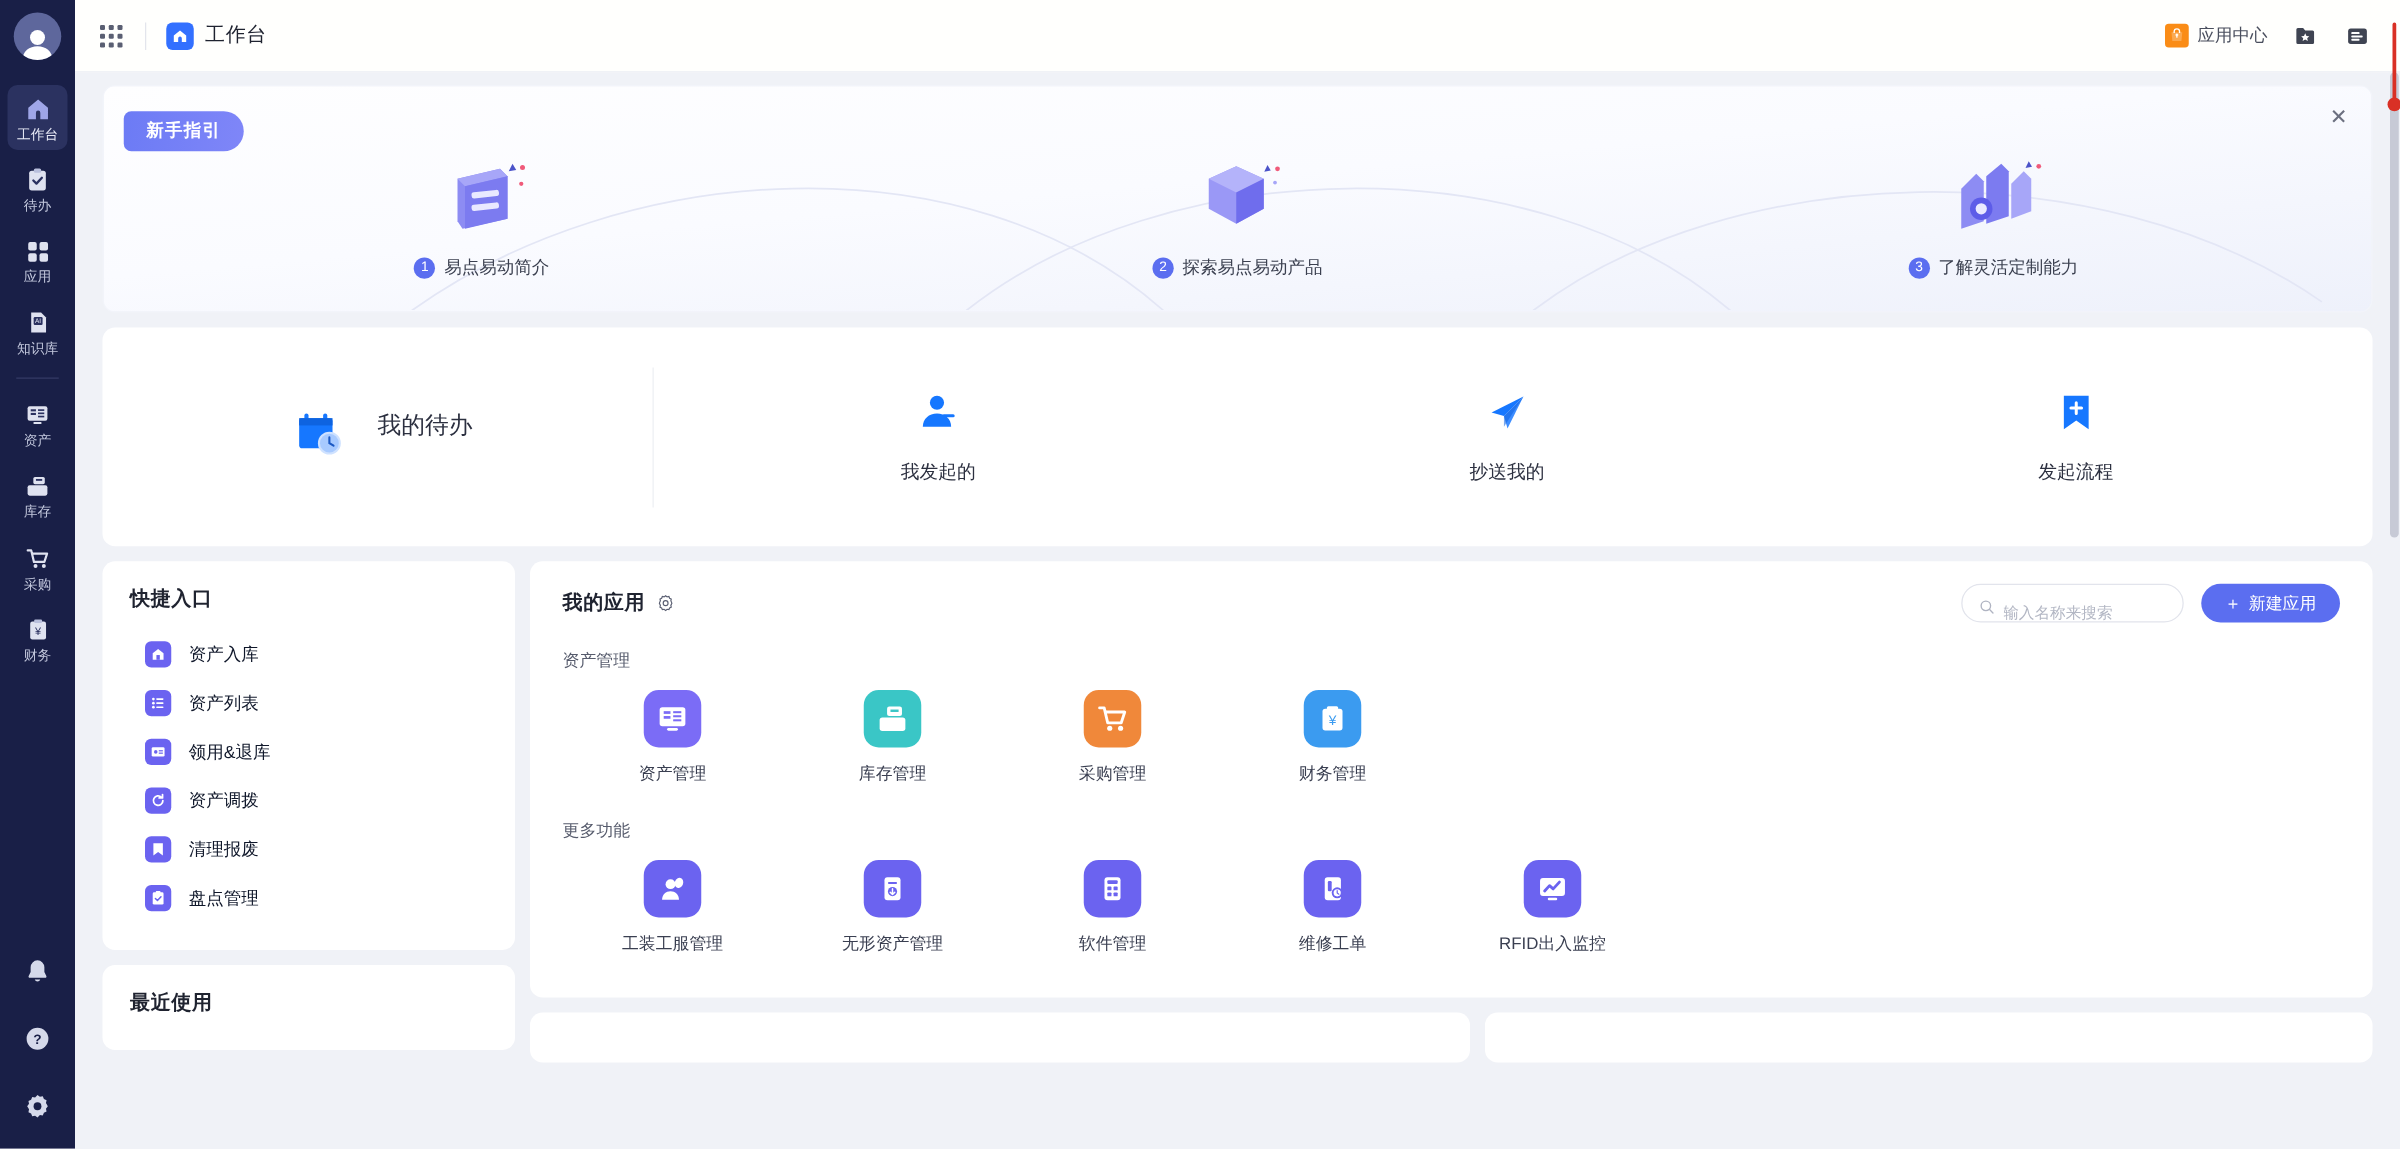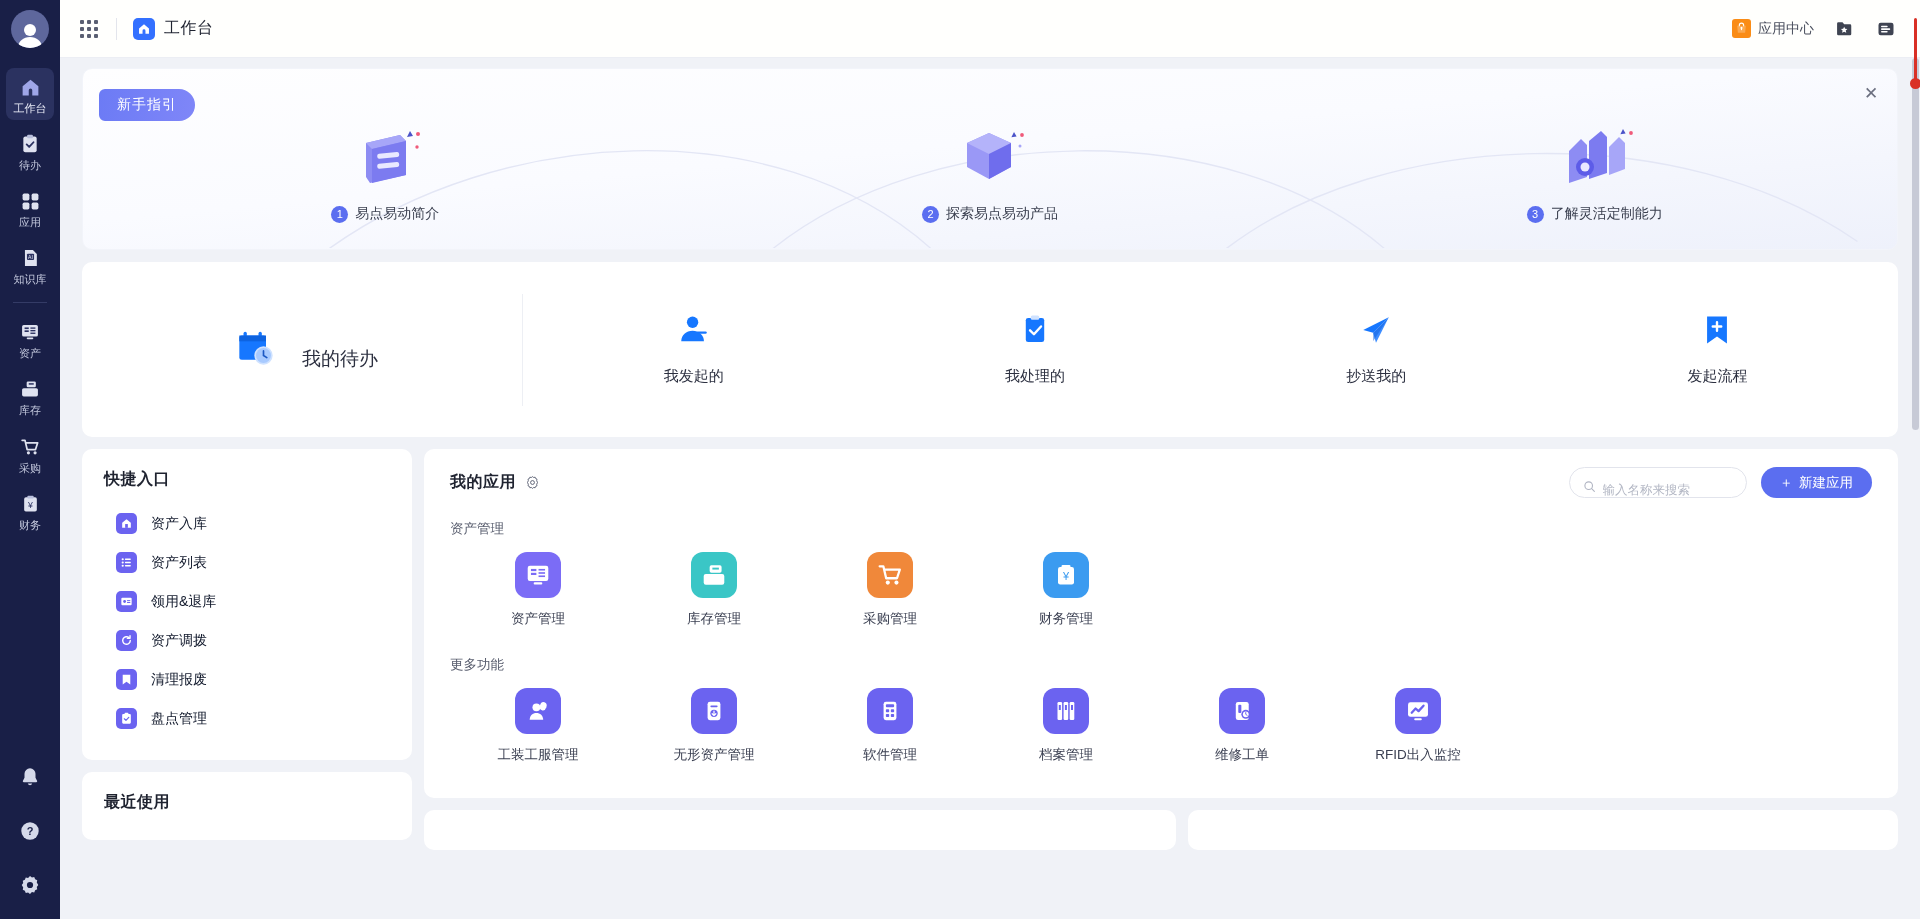--- a/index.html
+++ b/index.html
@@ -68,40 +68,41 @@
   .guide {
     position: relative; height: 182px; border-radius: 10px; overflow: hidden;
     background: linear-gradient(175deg,#fefeff 0%,#fafbff 45%,#eef1fb 100%);
     border: 1px solid #f2f4fa;
   }
   .guide-badge {
     position:absolute; left: 16px; top: 20px;
     background: linear-gradient(95deg,#6c7bf5,#7f86f8);
     color:#fff; font-size:14px; padding: 7px 18px; border-radius: 6px 16px 16px 6px;
     letter-spacing:1px;
+    font-weight:bold;
   }
   .guide-close { position:absolute; right: 16px; top: 14px; width:20px;height:20px; cursor:pointer;
     display:flex;align-items:center;justify-content:center; color:#6c7080; font-size:17px; line-height:1;}
   .guide-arcs { position:absolute; inset:0; }
   .steps { position:absolute; left:0; right:0; top: 0; height: 182px; display:flex; }
   .step { flex:1; display:flex; flex-direction:column; align-items:center; justify-content:flex-end; padding-bottom: 26px; position:relative;}
   .step-art { height: 72px; margin-bottom: 32px; display:flex; align-items:center; justify-content:center; }
   .step-row { display:flex; align-items:center; gap:7px; position:absolute; bottom: 28px;}
   .step-num {
     width:17px;height:17px;border-radius:50%;background:#5b6ef0;color:#fff;
     font-size:11px; display:flex;align-items:center;justify-content:center; flex:0 0 17px;
   }
   .step-text { font-size:14px; color:#3b4050; white-space:nowrap; }
 
   
   .actions {
     margin-top: 12px; height: 175px; background:#fff; border-radius: 10px;
     display:flex; align-items:center; padding: 0 10px;
   }
-  .act-todo { width: 430px; display:flex; align-items:flex-end; justify-content:center; gap: 26px; flex: 0 0 430px;}
+  .act-todo { width: 430px; display:flex; align-items:flex-start; justify-content:center; gap: 26px; flex: 0 0 430px;}
   .act-todo-label { font-size: 19px; color:#2c3040; }
   .act-sep { width:1px; height: 112px; background:#edeff4; }
   .act-rest { flex:1; display:flex; }
   .act-cell { flex:1; display:flex; flex-direction:column; align-items:center; gap: 16px; cursor:pointer;}
   .act-label { font-size:15px; color:#2c3040; }
 
   
   .lower { margin-top: 12px; display:flex; gap: 12px; align-items: flex-start; border-radius: 20px; }
   .col-left { width: 330px; flex: 0 0 330px; display:flex; flex-direction:column; gap:12px; }
   .panel { background:#fff; border-radius:10px; }
@@ -427,30 +428,20 @@
               <svg width="34" height="34" viewBox="0 0 48 48">
                 <circle cx="22" cy="13" r="8" fill="#1677ff"></circle>
                 <path d="M6 40c0-9 7-15 16-15s16 6 16 15z" fill="#1677ff"></path>
                 <rect x="28" y="26" width="14" height="3.4" rx="1.7" fill="#1677ff"></rect>
                 <path d="M38 22l5 5.7-5 5.7" stroke="#1677ff" stroke-width="0" fill="none"></path>
               </svg>
             </span>
             <span class="act-label">我发起的</span>
           </div>
 
-          <div class="act-cell">
-            <span>
-              <svg width="34" height="34" viewBox="0 0 48 48">
-                <rect x="11" y="7" width="26" height="34" rx="3.4" fill="#1677ff"></rect>
-                <rect x="18" y="3.5" width="12" height="6" rx="2.2" fill="#cfe2ff"></rect>
-                <path d="M17 24.5l5.5 5.5 10-11" stroke="#fff" stroke-width="3.4" fill="none" stroke-linecap="round" stroke-linejoin="round"></path>
-              </svg>
-            </span>
-            <span class="act-label">我处理的</span>
-          </div>
 
           <div class="act-cell">
             <span>
               <svg width="34" height="34" viewBox="0 0 48 48">
                 <path d="M42 6 L6 24 L20 28 Z" fill="#1677ff"></path>
                 <path d="M42 6 L20 28 L24 42 Z" fill="#3d8dff"></path>
                 <path d="M42 6 L20 28 L20 40 Z" fill="#0e63e0" opacity=".55"></path>
               </svg>
             </span>
             <span class="act-label">抄送我的</span>
@@ -659,33 +650,20 @@
                     <rect x="7.5" y="4.5" width="9" height="3.4" rx="1" fill="#6b63f0"></rect>
                     <rect x="7.5" y="10" width="3.6" height="3.4" rx=".8" fill="#6b63f0"></rect>
                     <rect x="12.9" y="10" width="3.6" height="3.4" rx=".8" fill="#6b63f0"></rect>
                     <rect x="7.5" y="15.2" width="3.6" height="3.4" rx=".8" fill="#6b63f0"></rect>
                     <rect x="12.9" y="15.2" width="3.6" height="3.4" rx=".8" fill="#6b63f0"></rect>
                   </svg>
                 </span>
                 <span class="tile-label">软件管理</span>
               </div>
 
-              <div class="tile">
-                <span class="tile-ico" style="background:#6b63f0;">
-                  <svg width="24" height="26" viewBox="0 0 24 24">
-                    <rect x="3.5" y="3" width="4.6" height="18" rx="1.2" fill="#fff"></rect>
-                    <rect x="9.6" y="3" width="4.6" height="18" rx="1.2" fill="#fff"></rect>
-                    <rect x="15.7" y="3" width="4.6" height="18" rx="1.2" fill="#fff"></rect>
-                    <rect x="4.8" y="6" width="2" height="5" fill="#6b63f0"></rect>
-                    <rect x="10.9" y="6" width="2" height="5" fill="#6b63f0"></rect>
-                    <rect x="17" y="6" width="2" height="5" fill="#6b63f0"></rect>
-                  </svg>
-                </span>
-                <span class="tile-label">档案管理</span>
-              </div>
 
               <div class="tile">
                 <span class="tile-ico" style="background:#6b63f0;">
                   <svg width="23" height="26" viewBox="0 0 24 24">
                     <rect x="5" y="2.5" width="13.5" height="19" rx="2.4" fill="#fff"></rect>
                     <rect x="7.6" y="5.5" width="3.2" height="8.5" rx="1" fill="#6b63f0"></rect>
                     <circle cx="15.4" cy="15.4" r="4.6" fill="#6b63f0"></circle>
                     <circle cx="15.4" cy="15.4" r="3" fill="#fff"></circle>
                     <path d="M15.4 13.6v1.9l1.4 1" stroke="#6b63f0" stroke-width="1" fill="none" stroke-linecap="round"></path>
                   </svg>

